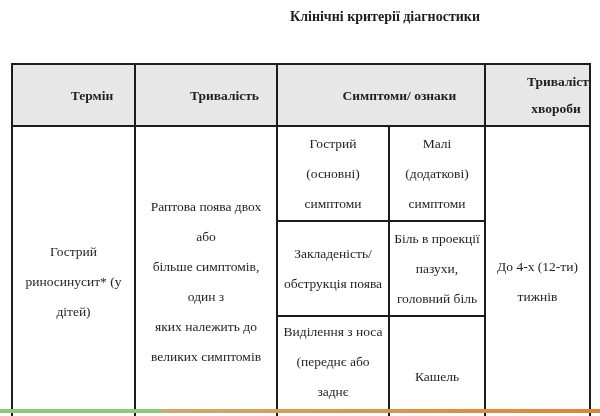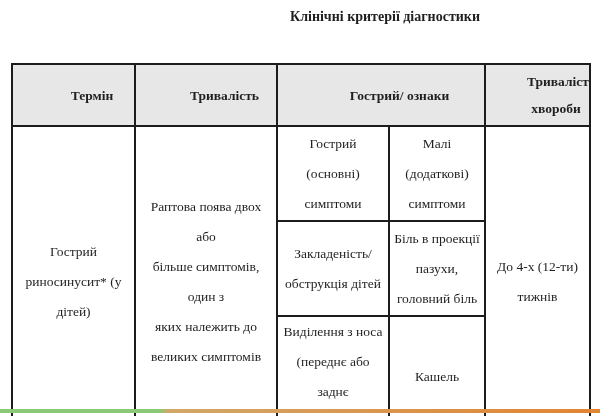--- a/index.html
+++ b/index.html
@@ -89,21 +89,21 @@
       <col style="width:123px">
       <col style="width:142px">
       <col style="width:112px">
       <col style="width:96px">
       <col style="width:105px">
     </colgroup>
     <tbody>
       <tr class="hdr">
         <th>Термін</th>
         <th>Тривалість</th>
-        <th colspan="2">Гострий/ ознаки</th>
+        <th colspan="2">Симптоми/ ознаки</th>
         <th>Тривалість
 хвороби</th>
       </tr>
       <tr class="body-r r1">
         <td rowspan="3">Гострий
 риносинусит* (у
 дітей)</td>
         <td rowspan="3">Раптова поява двох або
 більше симптомів, один з
 яких належить до
@@ -111,21 +111,21 @@
         <td>Гострий (основні)
 симптоми</td>
         <td>Малі
 (додаткові)
 симптоми</td>
         <td rowspan="3">До 4-х (12-ти)
 тижнів</td>
       </tr>
       <tr class="body-r r2">
         <td>Закладеність/
-обструкція дітей</td>
+обструкція поява</td>
         <td>Біль в проекції
 пазухи,
 головний біль</td>
       </tr>
       <tr class="body-r r3">
         <td>Виділення з носа
 (переднє або заднє
 затікання)</td>
         <td>Кашель</td>
       </tr>

